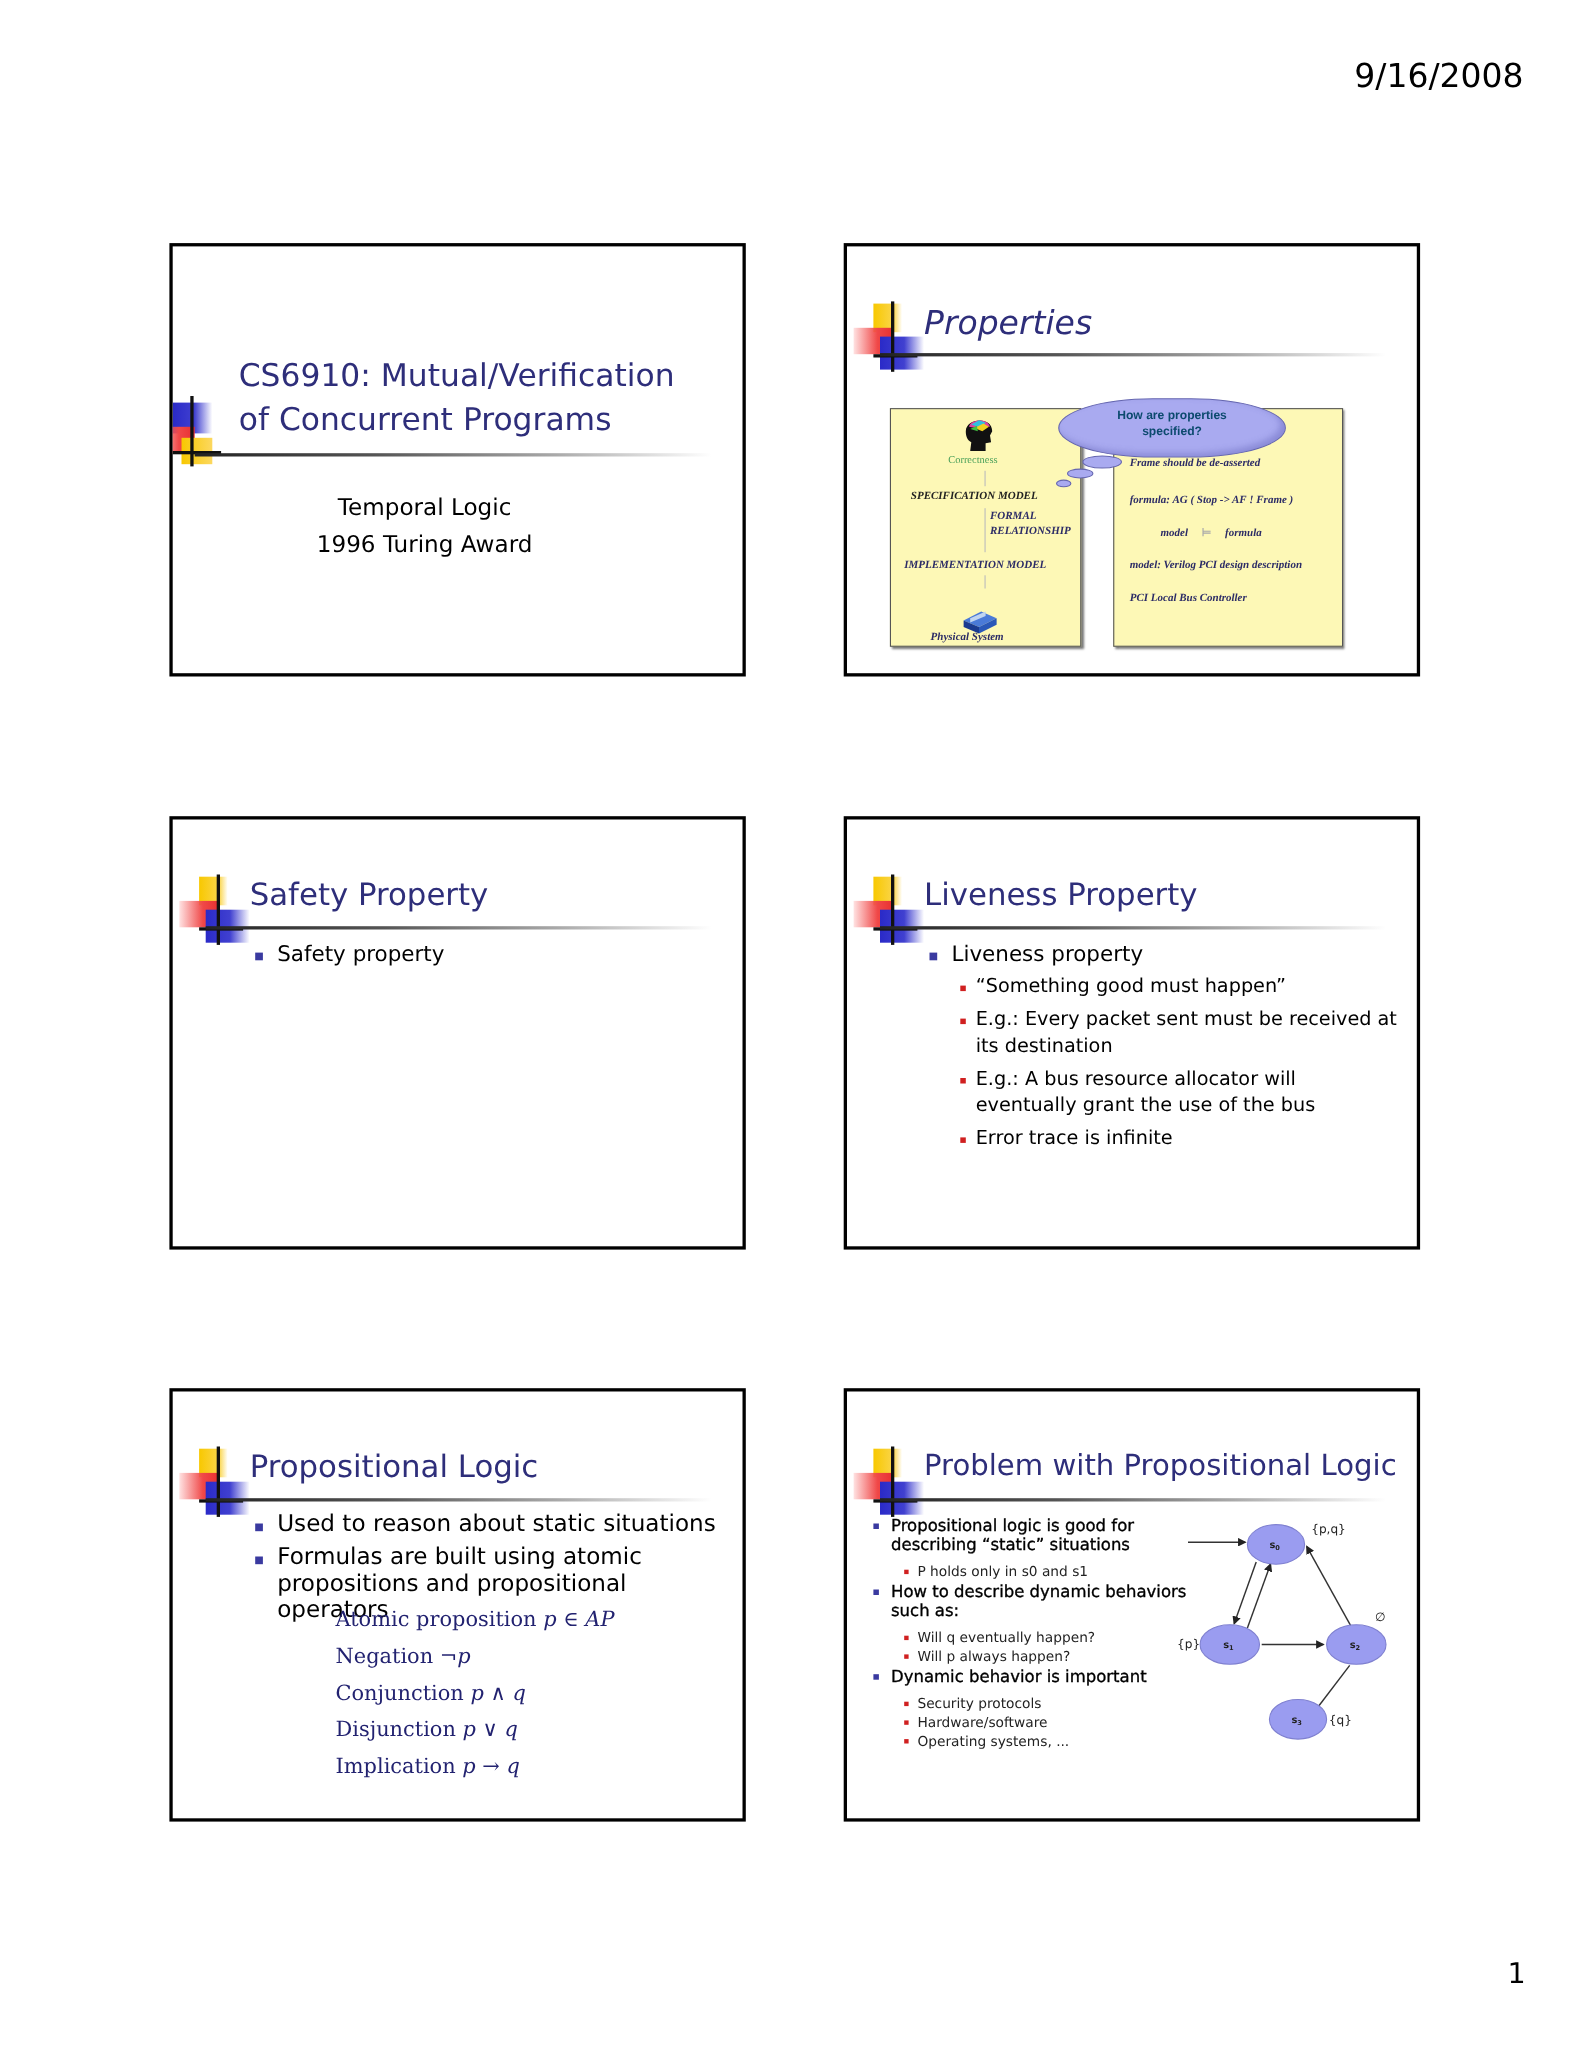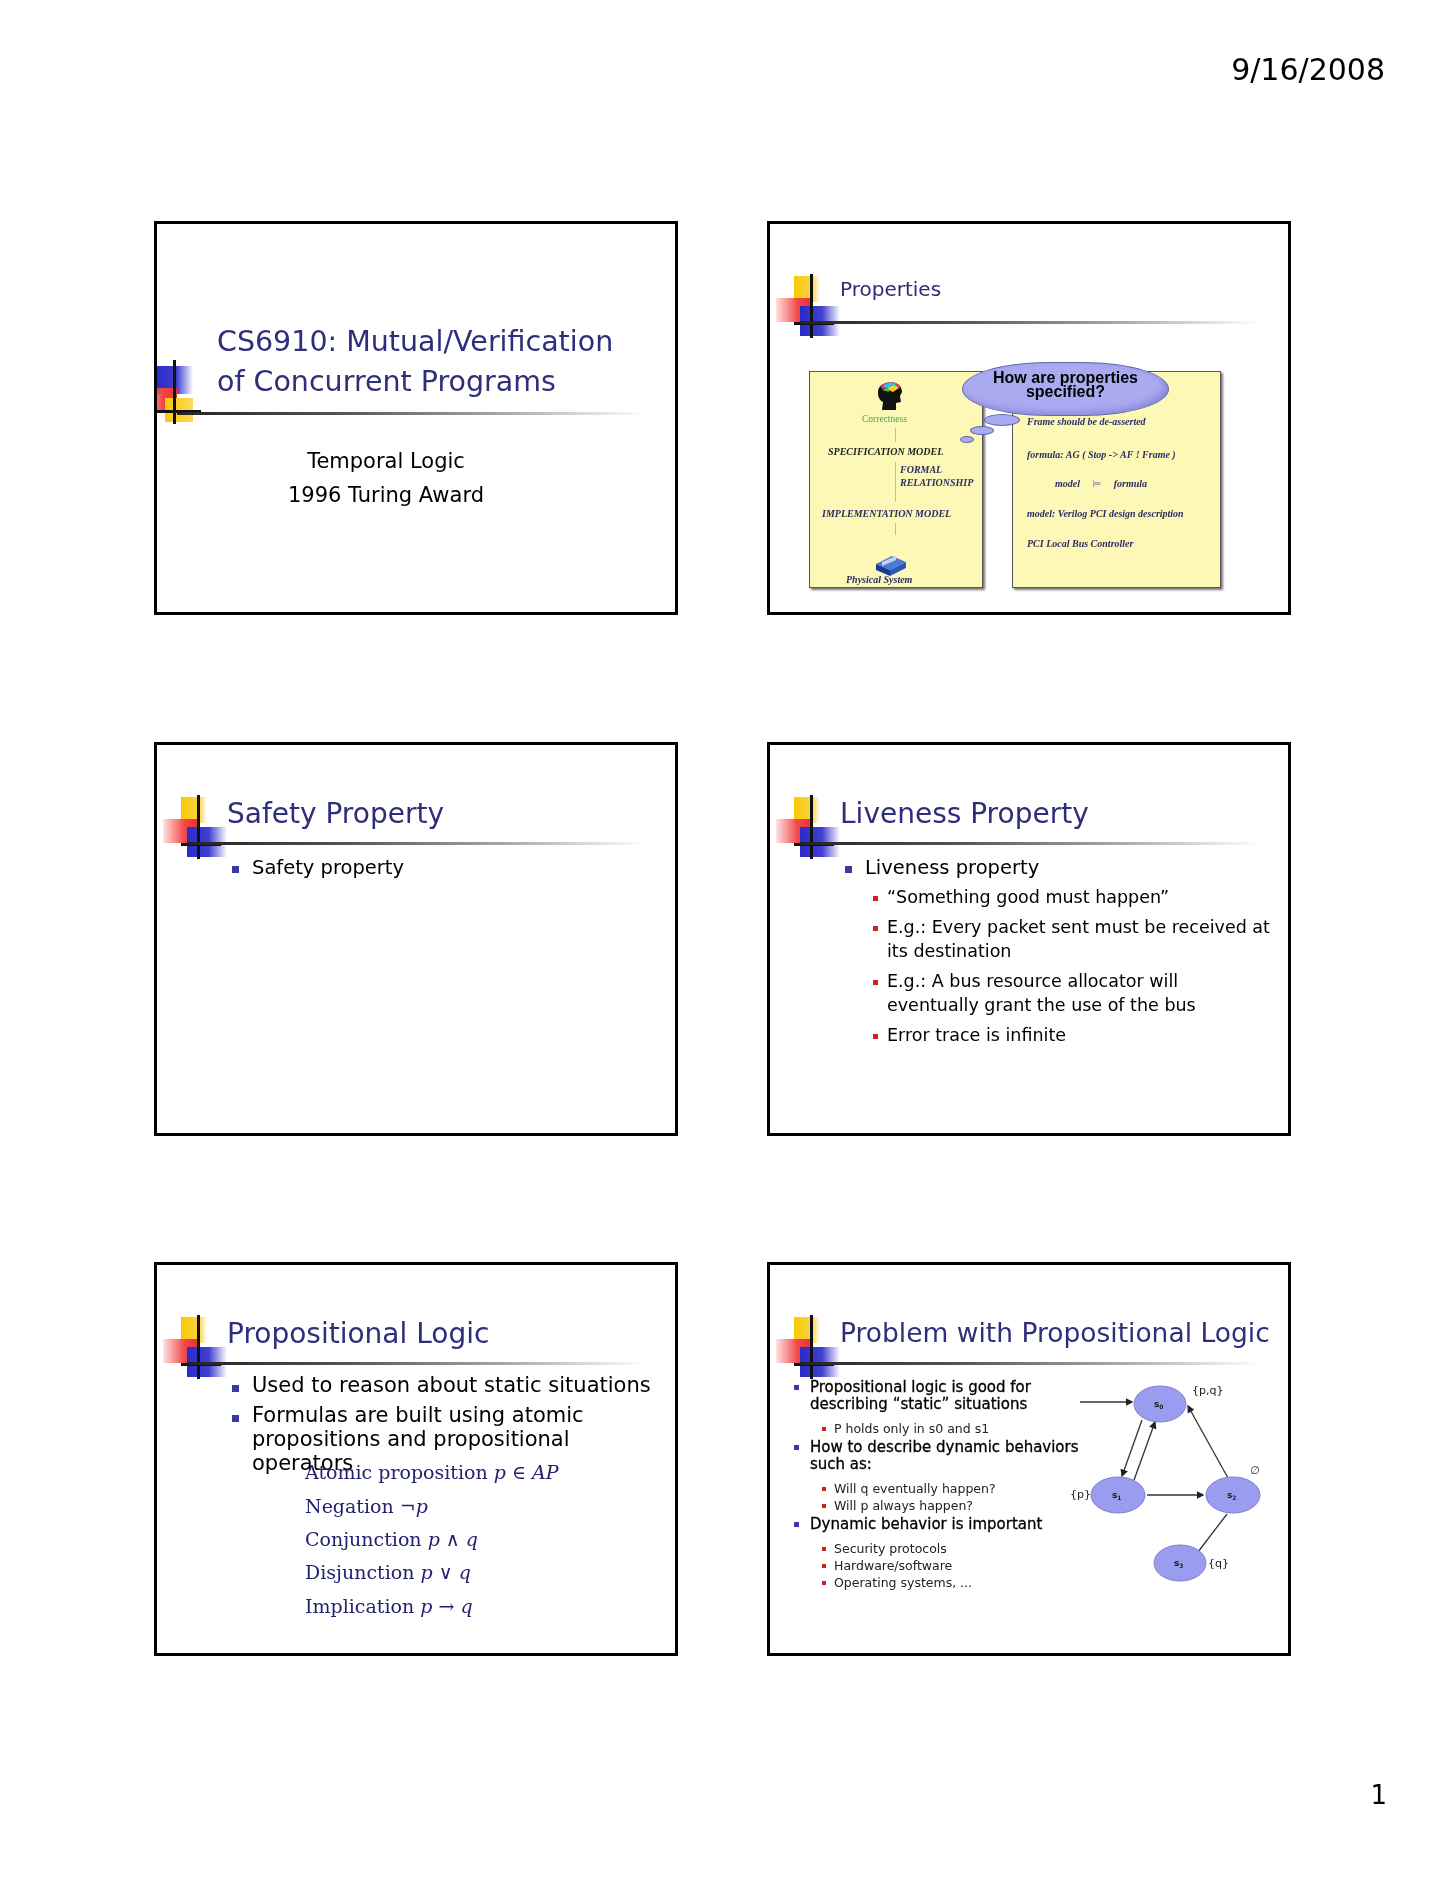--- a/index.html
+++ b/index.html
@@ -42,32 +42,32 @@
 
   .bl1, .bl2 { position: relative; }
   .bl1::before { content: ""; position: absolute; left: -20px; top: 0.55em; width: 7px; height: 7px; background: #3a3aa0; }
   .bl2::before { content: ""; position: absolute; left: -14px; top: 0.6em; width: 5px; height: 5px; background: #d02020; }
 
   
   .s1 .title { left: 60px; top: 98px; font-size: 28.5px; line-height: 40px; }
   .s1 .sub { position: absolute; left: 0; width: 458px; text-align: center; top: 220px; font-size: 21px; line-height: 34px; }
 
   
-  .s2 .title { left: 70px; top: 53px; font-size: 20px; }
+  .s2 .title { left: 70px; top: 53px; font-size: 30px; font-style: italic; }
   .ybox { position: absolute; background: #fdf8b6; border: 1.5px solid #555;
           box-shadow: 2px 2px 2px #777; font-family: Liberation Serif, serif;
           font-style: italic; font-weight: bold; font-size: 10px; color: #2c2c66; }
   .ybox.left { left: 39px; top: 147px; width: 172px; height: 215px; }
   .ybox.right { left: 242px; top: 147px; width: 207px; height: 215px; }
   .ybox .ln { position: absolute; white-space: nowrap; }
   .cloud { position: absolute; left: 192px; top: 138px; width: 205px; height: 52px;
            background: #a9aaf0; border: 1.5px solid #6566b0; border-radius: 50%/60%;
            box-shadow: inset -4px -3px 6px rgba(80,80,170,0.35); }
   .cloud .ct { position: absolute; left: 0; width: 100%; top: 8px; text-align: center;
-               font-family: "Liberation Sans", sans-serif; font-weight: bold; font-size: 16px; color: #000000; line-height: 14px; }
+               font-family: "Liberation Sans", sans-serif; font-weight: bold; font-size: 11px; color: #0c4a6e; line-height: 14px; }
   .puff { position: absolute; background: #a9aaf0; border: 1.2px solid #6566b0; border-radius: 50%; }
 
   
   .blist { position: absolute; font-size: 19.5px; line-height: 26px; }
   .blist .sub { font-size: 17.5px; line-height: 24px; margin-left: 22px; margin-top: 4px; }
   .blist .sub .bl2 { margin-bottom: 6px; }
   .s3 .title, .s4 .title { left: 70px; top: 52px; font-size: 28px; }
   .s3 .blist { left: 95px; top: 110px; width: 400px; }
   .s4 .blist { left: 95px; top: 110px; width: 410px; }
 

